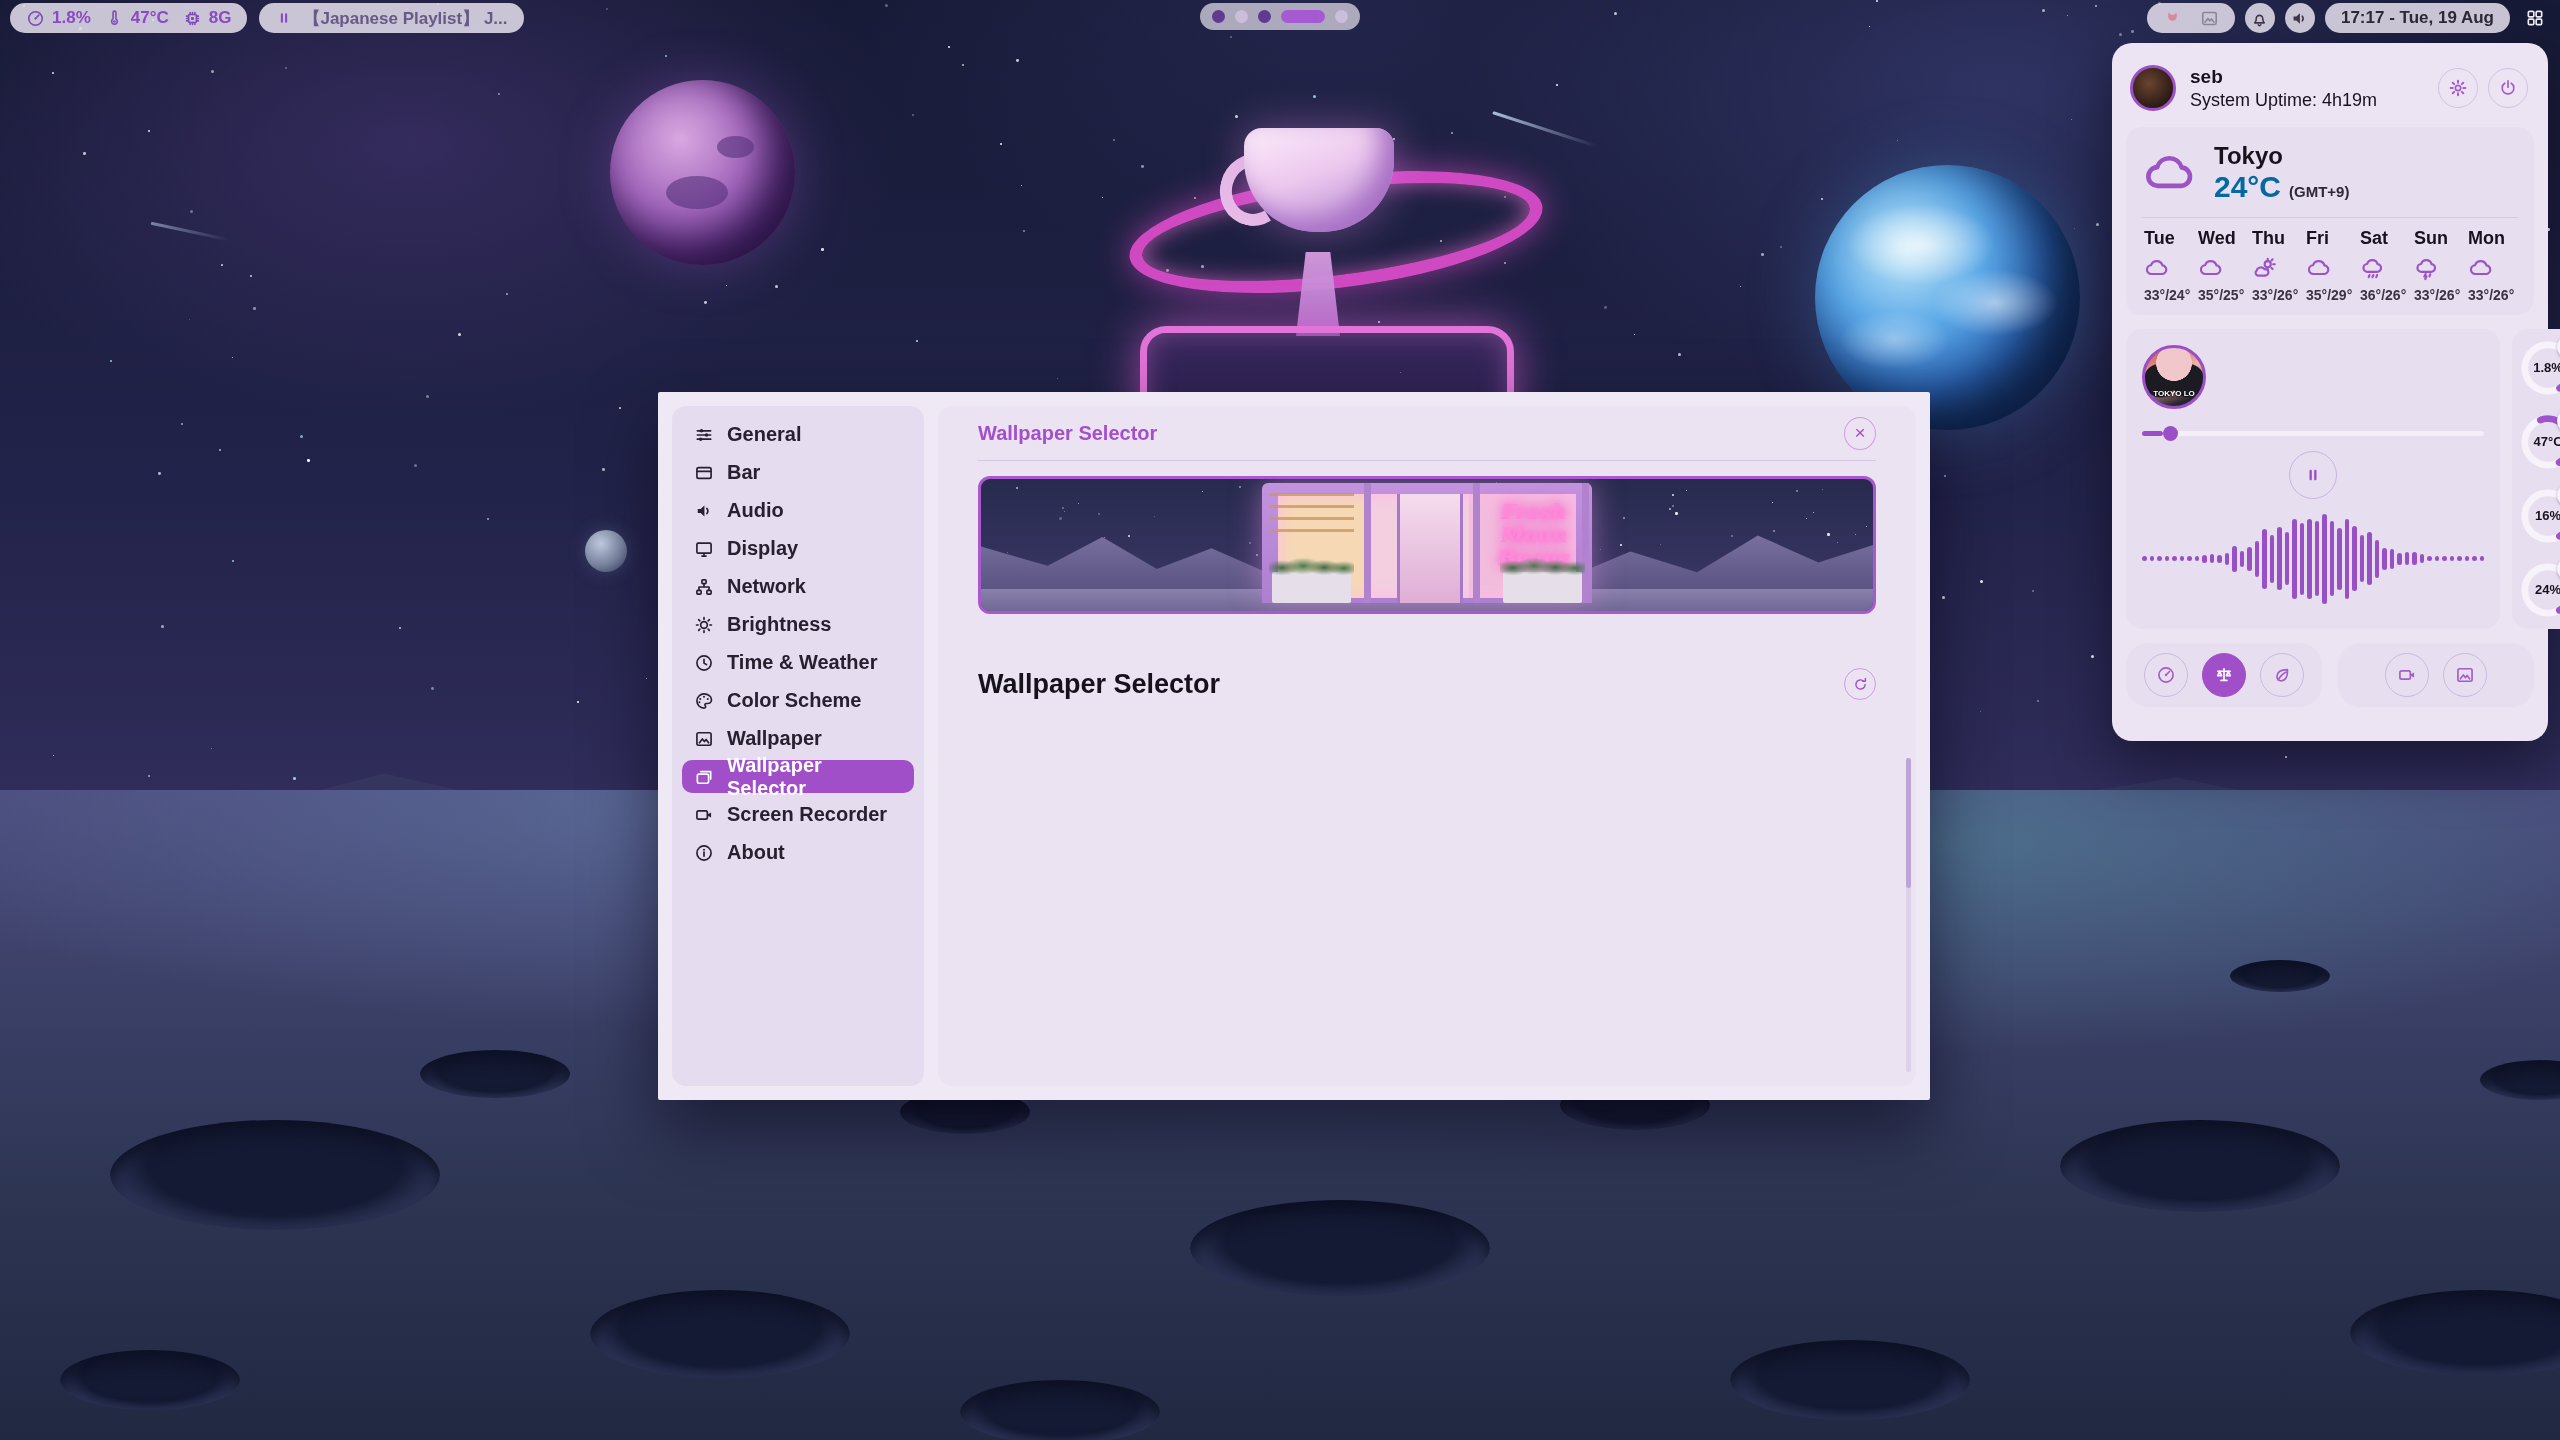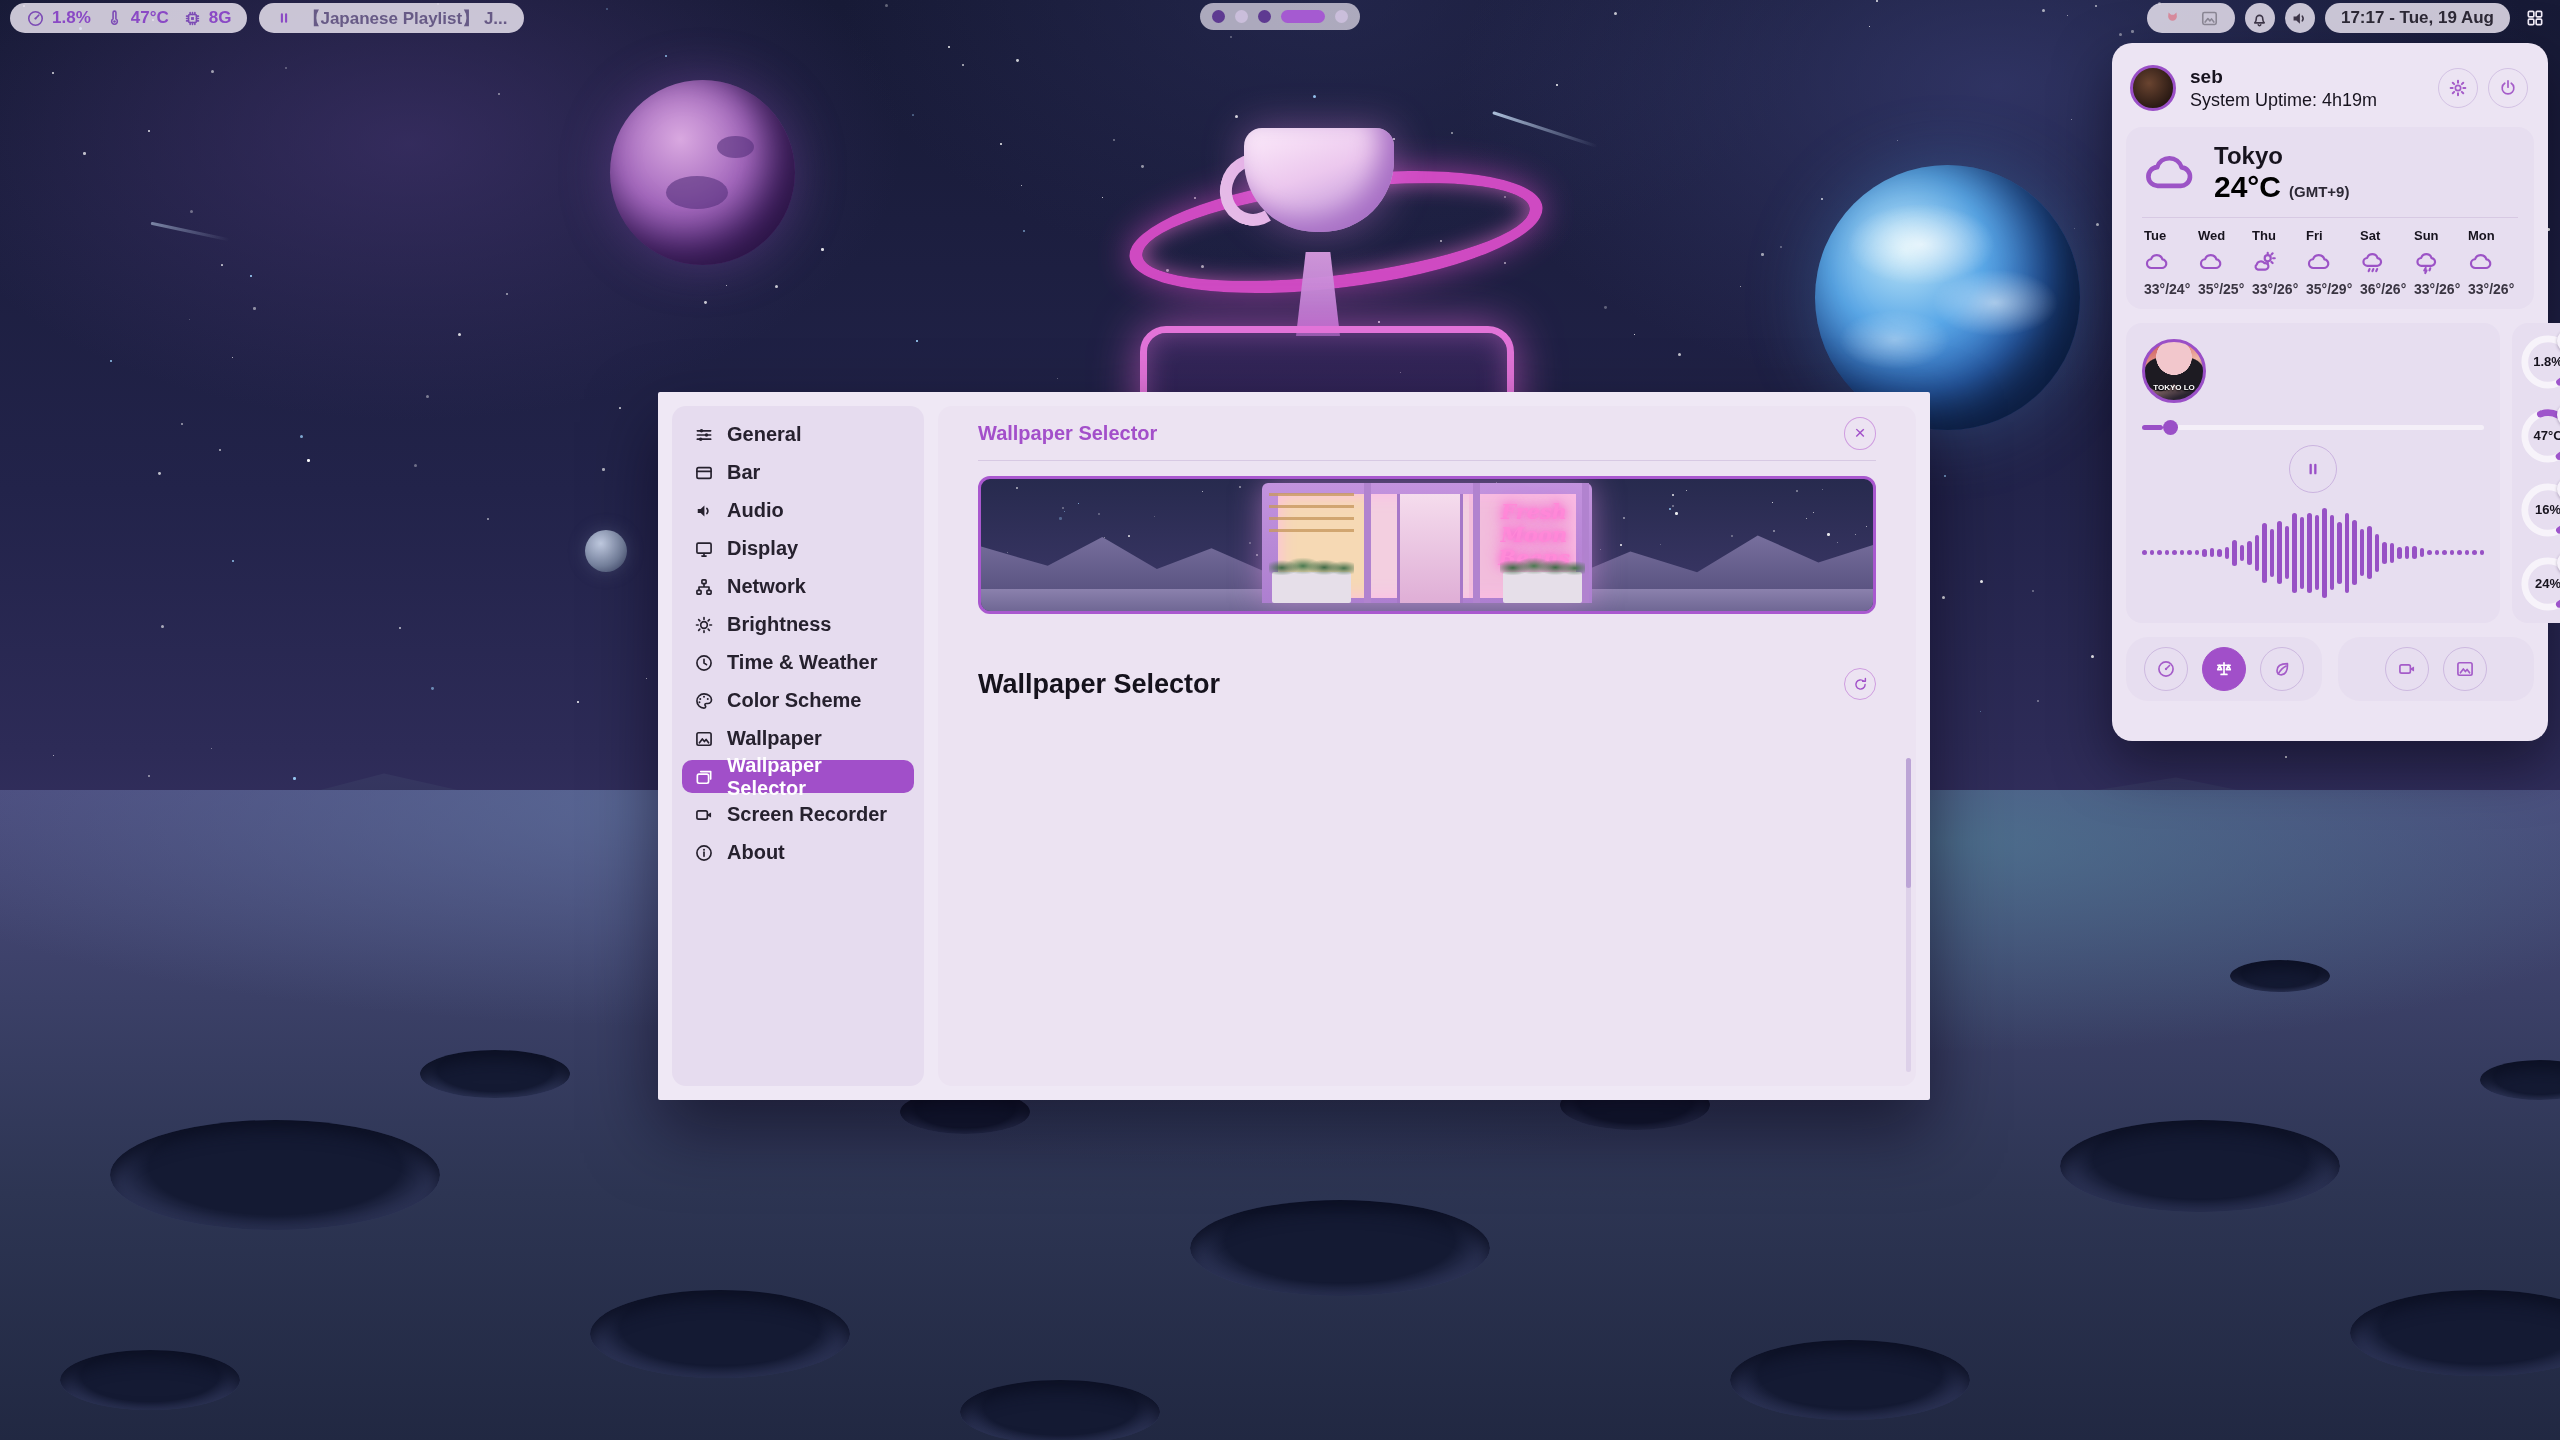--- a/index.html
+++ b/index.html
@@ -174,26 +174,26 @@
   #user-texts{line-height:1.25;}
   #user-name{font-size:19px;font-weight:700;color:#17131e;}
   #user-uptime{font-size:18px;color:#17131e;}
   .round-btn{width:38px;height:38px;border-radius:50%;border:1.5px solid #d3c2e4;display:flex;align-items:center;justify-content:center;color:#a55cc9;}
   #user-btns{margin-left:auto;display:flex;gap:10px;}
   #weather-card{margin-top:14px;padding:16px 16px 12px;}
   #weather-top{display:flex;align-items:center;gap:16px;}
   #weather-cloud{color:#9c53c6;}
   #weather-city{font-size:24px;font-weight:700;color:#17131e;line-height:1.1;}
   #weather-temp-row{display:flex;align-items:baseline;gap:8px;}
-  #weather-temp{font-size:30px;font-weight:700;color:#000000;}
+  #weather-temp{font-size:30px;font-weight:700;color:#0369a1;}
   #weather-tz{font-size:15px;font-weight:700;color:#2c2835;}
   #weather-div{height:1px;background:#d7c9e3;margin:13px 0 10px;}
   #fc-row{display:flex;justify-content:space-between;padding:0 2px;}
   .fc-col{display:flex;flex-direction:column;align-items:flex-start;gap:6px;min-width:48px;}
-  .fc-day{font-size:13px;font-weight:700;color:#17131e;}
+  .fc-day{font-size:18px;font-weight:700;color:#17131e;}
   .fc-ic{color:#9c53c6;}
   .fc-temps{font-size:14px;font-weight:700;color:#3a3542;}
   #media-row{display:flex;gap:12px;margin-top:14px;height:300px;}
   #media-card{flex:1;padding:16px;display:flex;flex-direction:column;}
   #media-top{display:flex;gap:14px;align-items:center;}
   #album{flex:0 0 auto;width:64px;height:64px;border-radius:50%;border:3px solid #9a4fc7;box-sizing:border-box;position:relative;overflow:hidden;
     background:radial-gradient(circle at 50% 26%, #f2c7cc 0 34%, transparent 35%),
       radial-gradient(circle at 26% 56%, #1d1b22 0 30%, transparent 32%),
       radial-gradient(circle at 74% 56%, #1d1b22 0 30%, transparent 32%),
       radial-gradient(circle at 42% 58%, #7fd4de 0 10%, transparent 12%),

